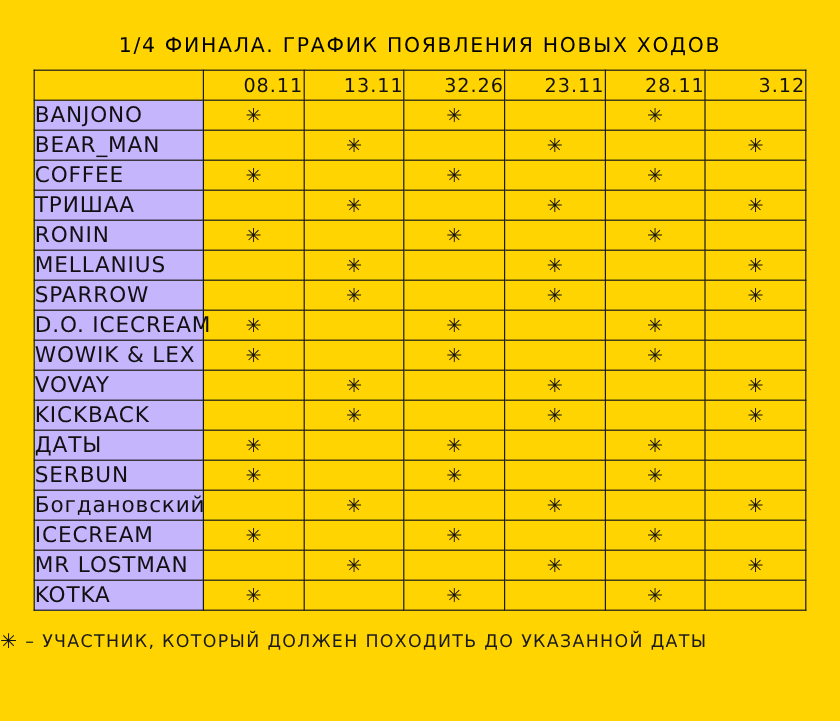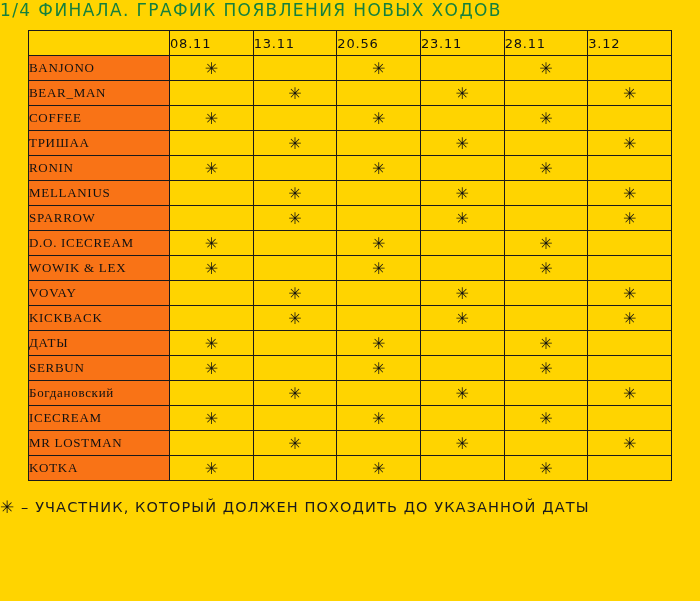--- a/index.html
+++ b/index.html
@@ -14,25 +14,26 @@
     overflow: hidden;
   }
   #page {
     position: relative;
     width: 700px;
     height: 601px;
     box-sizing: border-box;
     padding: 0;
   }
   #title {
-    text-align: left;
+    text-align: center;
     font-size: 17px;
     letter-spacing: 1.4px;
-    color: #15803d;
+    color: #000000;
     font-weight: 500;
+    padding-top: 28px;
     padding-bottom: 10px;
     font-family: "DejaVu Sans", sans-serif;
   }
   #table-wrap {
     padding: 0 28px;
   }
   table.grid {
     border-collapse: collapse;
     width: 644px;
     table-layout: fixed;
@@ -45,35 +46,34 @@
     font-weight: normal;
     color: #111;
   }
   
   th.corner {
     border: none;
     background: transparent;
     width: 140px;
   }
   th.datehead {
-    font-size: 13px;
+    font-size: 16px;
     letter-spacing: 0.8px;
-    text-align: left;
+    text-align: right;
     background: transparent;
     height: 30px;
     vertical-align: middle;
   }
   td.name {
     text-align: left;
     padding-left: 8px;
-    font-size: 13px;
+    font-size: 18px;
     letter-spacing: 0.7px;
     white-space: nowrap;
-    background: #f97316;
-    font-family: Liberation Serif, serif;
+    background: #c4b5fd;
   }
   td.cell {
     text-align: center;
     vertical-align: middle;
     background: #FFD400;
   }
   .star {
     display: inline-block;
     font-size: 16px;
     line-height: 16px;
@@ -99,21 +99,21 @@
 
   <div id="title">1/4 ФИНАЛА. ГРАФИК ПОЯВЛЕНИЯ НОВЫХ ХОДОВ</div>
 
   <div id="table-wrap">
     <table class="grid">
       <thead>
         <tr>
           <th class="corner"></th>
         <th class="datehead">08.11</th>
             <th class="datehead">13.11</th>
-            <th class="datehead">20.56</th>
+            <th class="datehead">32.26</th>
             <th class="datehead">23.11</th>
             <th class="datehead">28.11</th>
             <th class="datehead">3.12</th>
           </tr>
       </thead>
       <tbody>
           <tr>
             <td class="name">BANJONO</td>
             <td class="cell"><span class="star">✳</span></td>
             <td class="cell"></td>

